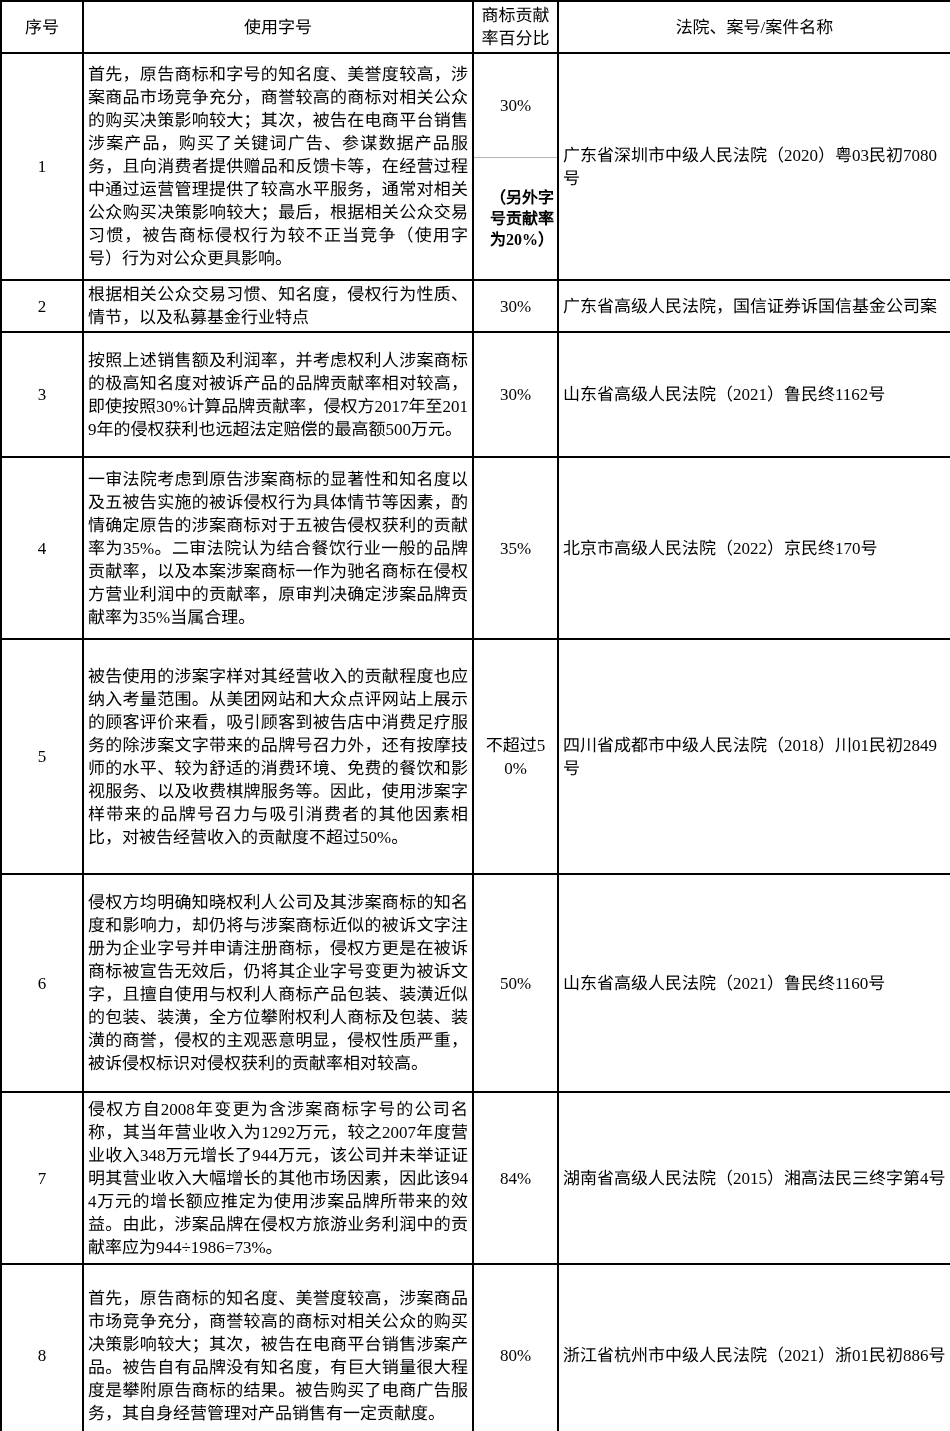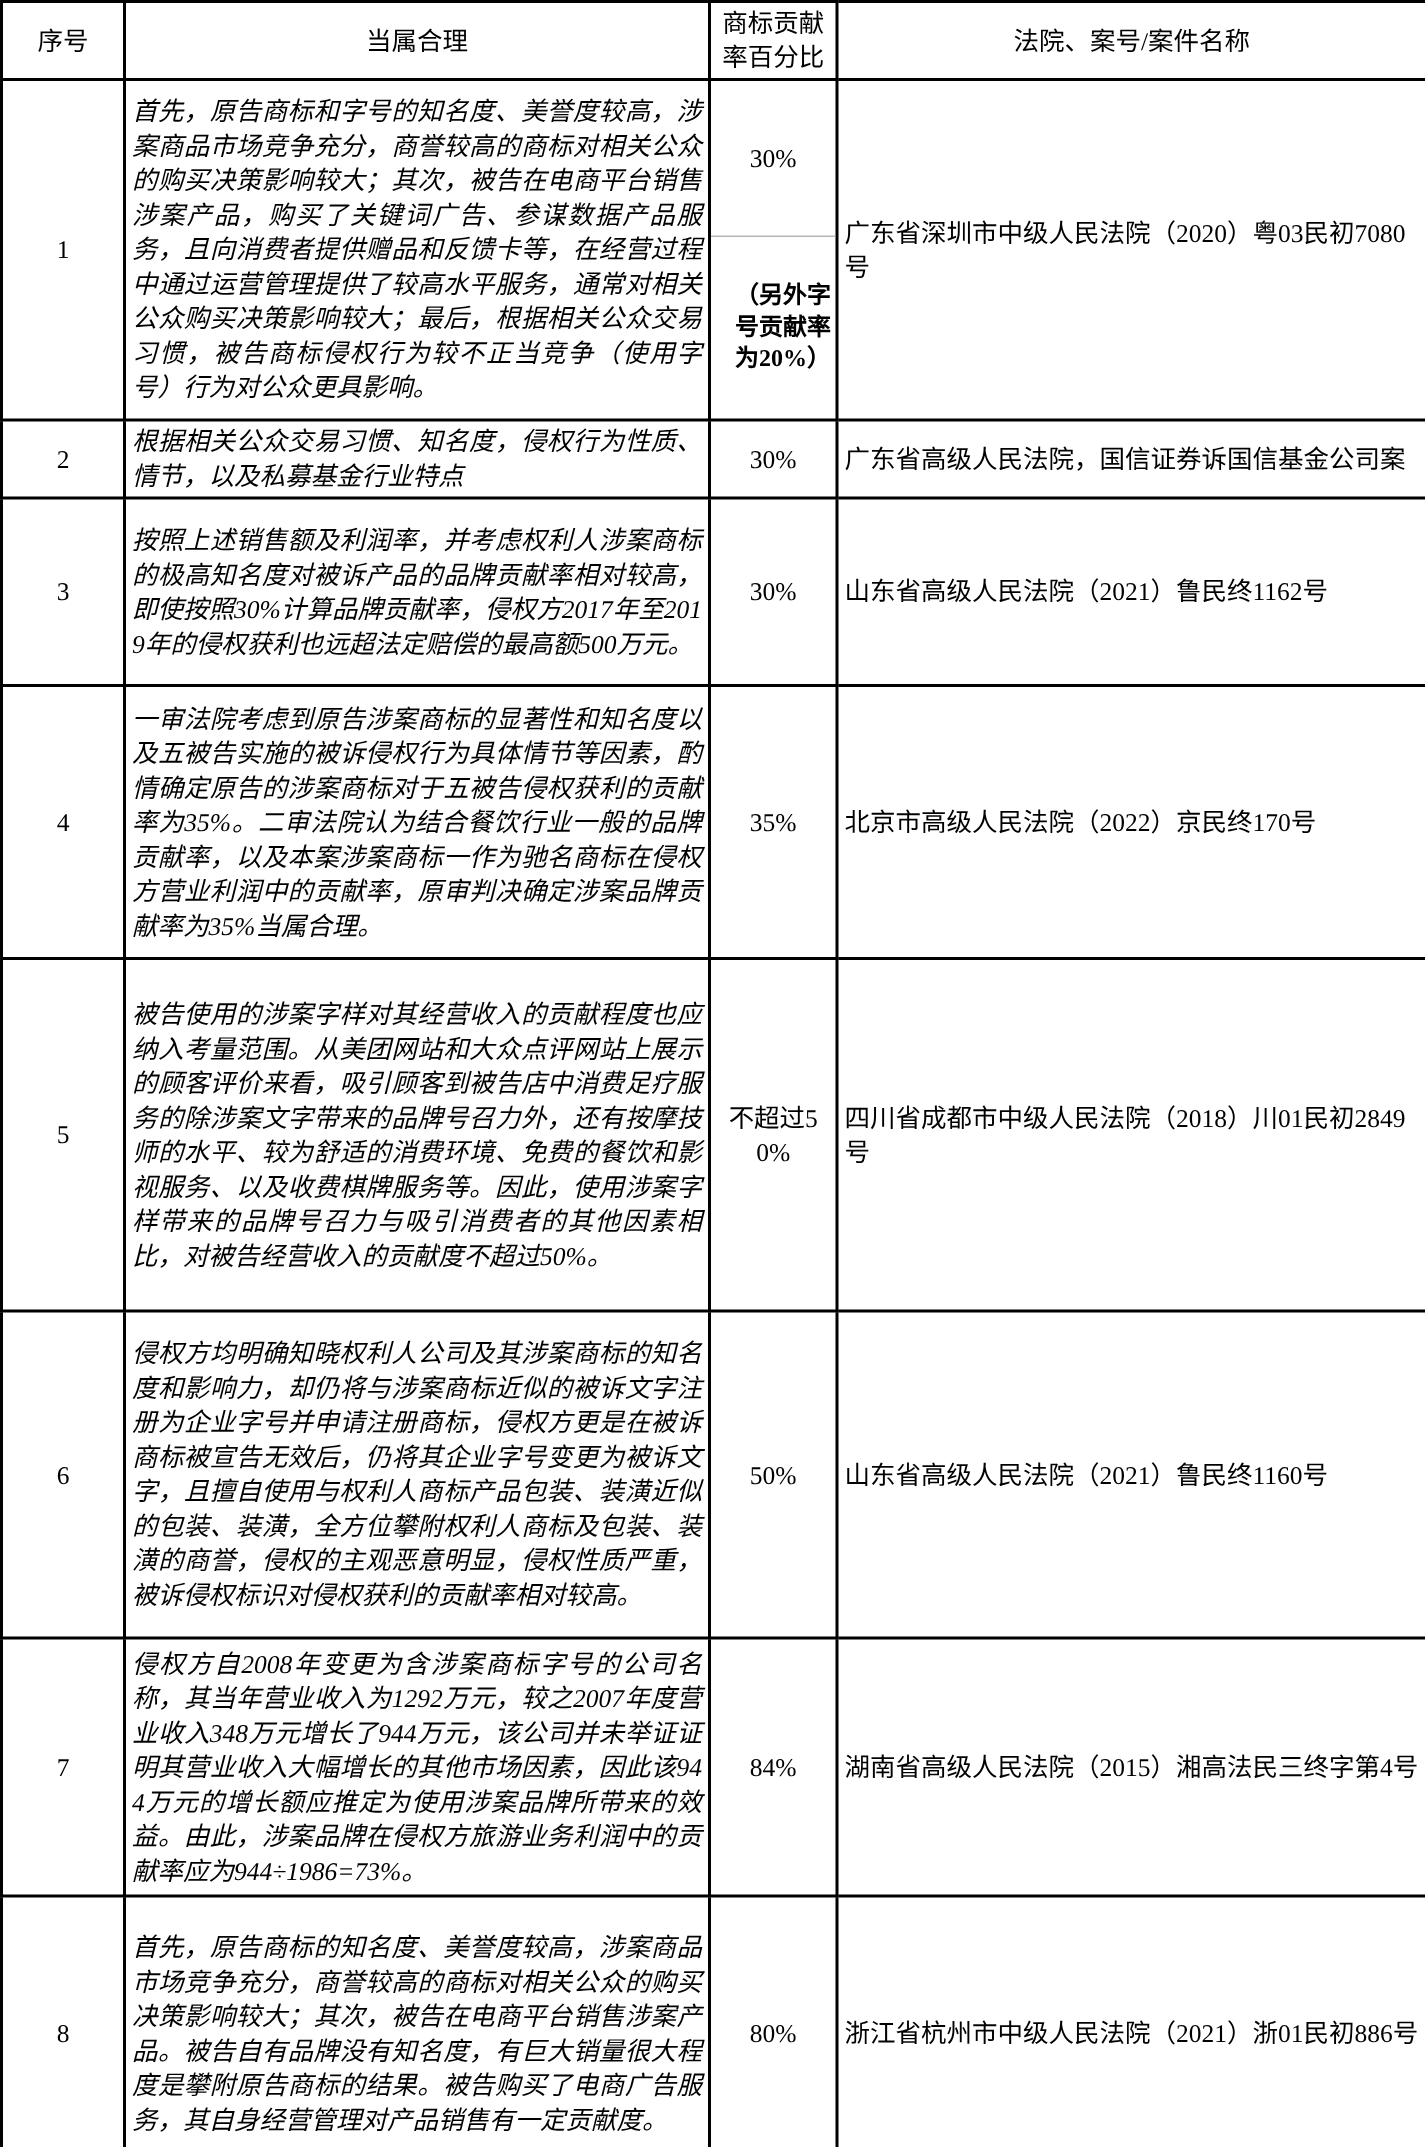--- a/index.html
+++ b/index.html
@@ -33,21 +33,20 @@
     text-align: center;
     padding: 2px 2px;
   }
   td.num {
     text-align: center;
   }
   td.factors {
     text-align: justify;
     text-justify: inter-character;
     padding: 3px 6px 3px 7px;
-    font-style: italic;
   }
   td.rate {
     text-align: center;
     padding: 2px 2px;
   }
   td.court {
     text-align: left;
     padding: 3px 4px 3px 8px;
     line-height: 25px;
     margin-top: 32px;
@@ -90,21 +89,21 @@
 <table class="case-table">
   <colgroup>
     <col style="width:82px">
     <col style="width:390px">
     <col style="width:85px">
     <col style="width:393px">
   </colgroup>
   <thead>
     <tr style="height:40px">
       <th class="hdr">序号</th>
-      <th class="hdr">当属合理</th>
+      <th class="hdr">使用字号</th>
       <th class="hdr">商标贡献率百分比</th>
       <th class="hdr">法院、案号/案件名称</th>
     </tr>
   </thead>
   <tbody>
     <tr style="height:227px">
       <td class="num">1</td>
       <td class="factors">首先，原告商标和字号的知名度、美誉度较高，涉案商品市场竞争充分，商誉较高的商标对相关公众的购买决策影响较大；其次，被告在电商平台销售涉案产品，购买了关键词广告、参谋数据产品服务，且向消费者提供赠品和反馈卡等，在经营过程中通过运营管理提供了较高水平服务，通常对相关公众购买决策影响较大；最后，根据相关公众交易习惯，被告商标侵权行为较不正当竞争（使用字号）行为对公众更具影响。</td>
       <td class="rate split">
         <div class="rate-split-wrap">

